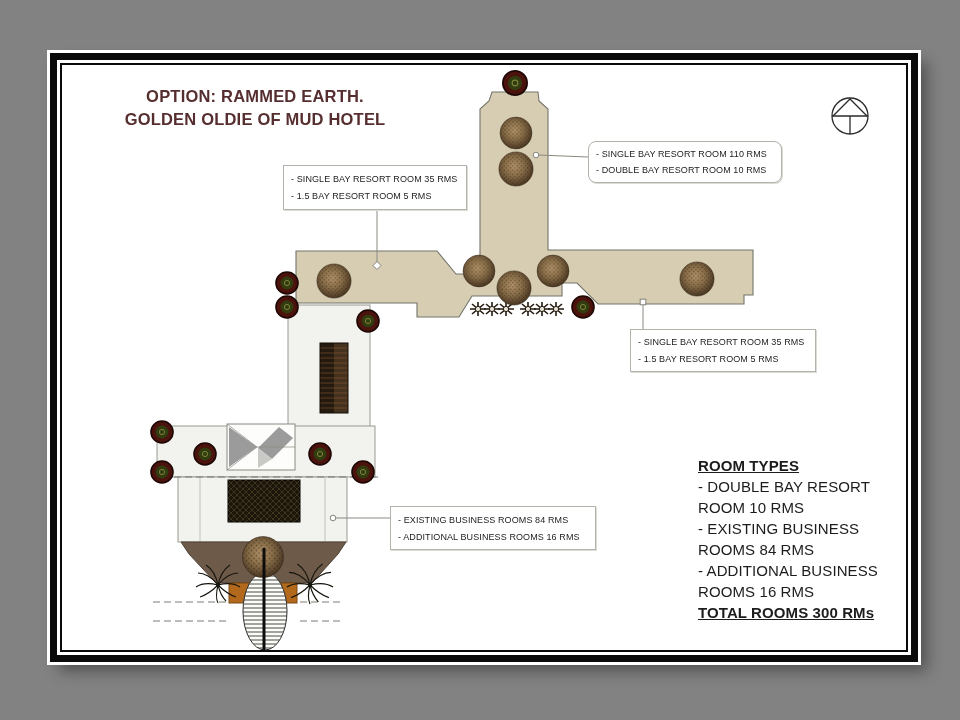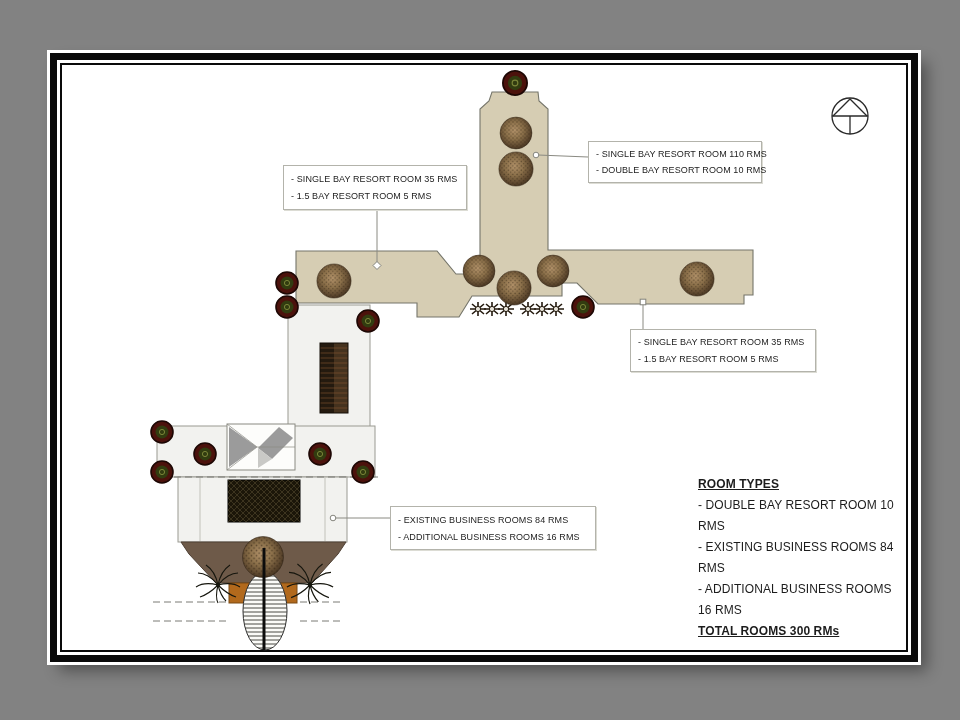--- a/index.html
+++ b/index.html
@@ -14,26 +14,26 @@
   .plan{position:absolute;left:0;top:0;width:960px;height:720px;z-index:2;}
 
   
   .title{position:absolute;left:105px;top:85px;width:300px;z-index:3;text-align:center;
          color:var(--title-text,#572e30);font-weight:bold;font-size:16.5px;line-height:22.5px;letter-spacing:.2px;}
   .callout{position:absolute;z-index:3;background:#fff;border:1px solid var(--box-border,#b3b3ab);
            box-shadow:1px 1px 0 #dcdcd4;display:flex;flex-direction:column;justify-content:space-around;
            padding:4px 7px;box-sizing:border-box;font-size:9px;color:var(--label-text,#1c1c1c);letter-spacing:.1px;}
   .callout div{white-space:nowrap;}
   #co1{left:283px;top:165px;width:184px;height:45px;}
-  #co2{left:588px;top:141px;width:174px;height:42px;}
+  #co2{left:588px;top:141px;width:194px;height:42px;border-radius:8px;}
   #co3{left:630px;top:329px;width:186px;height:43px;}
   #co4{left:390px;top:506px;width:206px;height:44px;}
 
-  .legend{position:absolute;left:698px;top:474px;width:210px;z-index:3;
-          font-size:12px;line-height:21px;color:var(--label-text,#1c1c1c);letter-spacing:.1px;}
+  .legend{position:absolute;left:698px;top:455px;width:210px;z-index:3;
+          font-size:15px;line-height:21px;color:var(--label-text,#1c1c1c);letter-spacing:.1px;}
   .legend .hd{font-weight:bold;text-decoration:underline;}
   .legend .tot{font-weight:bold;text-decoration:underline;}
 
   
   .resort{fill:var(--resort-fill,#d6cdb3);stroke:var(--resort-stroke,#75756a);stroke-width:1.1;}
   .biz{fill:var(--business-fill,#f2f2ef);stroke:var(--business-stroke,#9a9a92);stroke-width:1;}
   .bizline{stroke:#c2c2ba;stroke-width:1;fill:none;}
   .dashline{stroke:#7a7a74;stroke-width:1;fill:none;stroke-dasharray:7 4;}
   .leader{stroke:var(--line-gray,#8a8a82);stroke-width:1;fill:none;}
   .marker{fill:#fff;stroke:#84847c;stroke-width:1;}
@@ -190,20 +190,24 @@
     </g>
 
     <g class="north">
       <circle cx="850" cy="116" r="18"></circle>
       <line x1="832" y1="116" x2="868" y2="116"></line>
       <line x1="850" y1="116" x2="850" y2="134"></line>
       <path d="M833,116 L850,99 L867,116"></path>
     </g>
   </svg>
 
+  <div class="title">
+    <div>OPTION: RAMMED EARTH.</div>
+    <div>GOLDEN OLDIE OF MUD HOTEL</div>
+  </div>
 
   <div class="callout" id="co1">
     <div>- SINGLE BAY RESORT ROOM 35 RMS</div>
     <div>- 1.5 BAY RESORT ROOM 5 RMS</div>
   </div>
   <div class="callout" id="co2">
     <div>- SINGLE BAY RESORT ROOM 110 RMS</div>
     <div>- DOUBLE BAY RESORT ROOM 10 RMS</div>
   </div>
   <div class="callout" id="co3">

